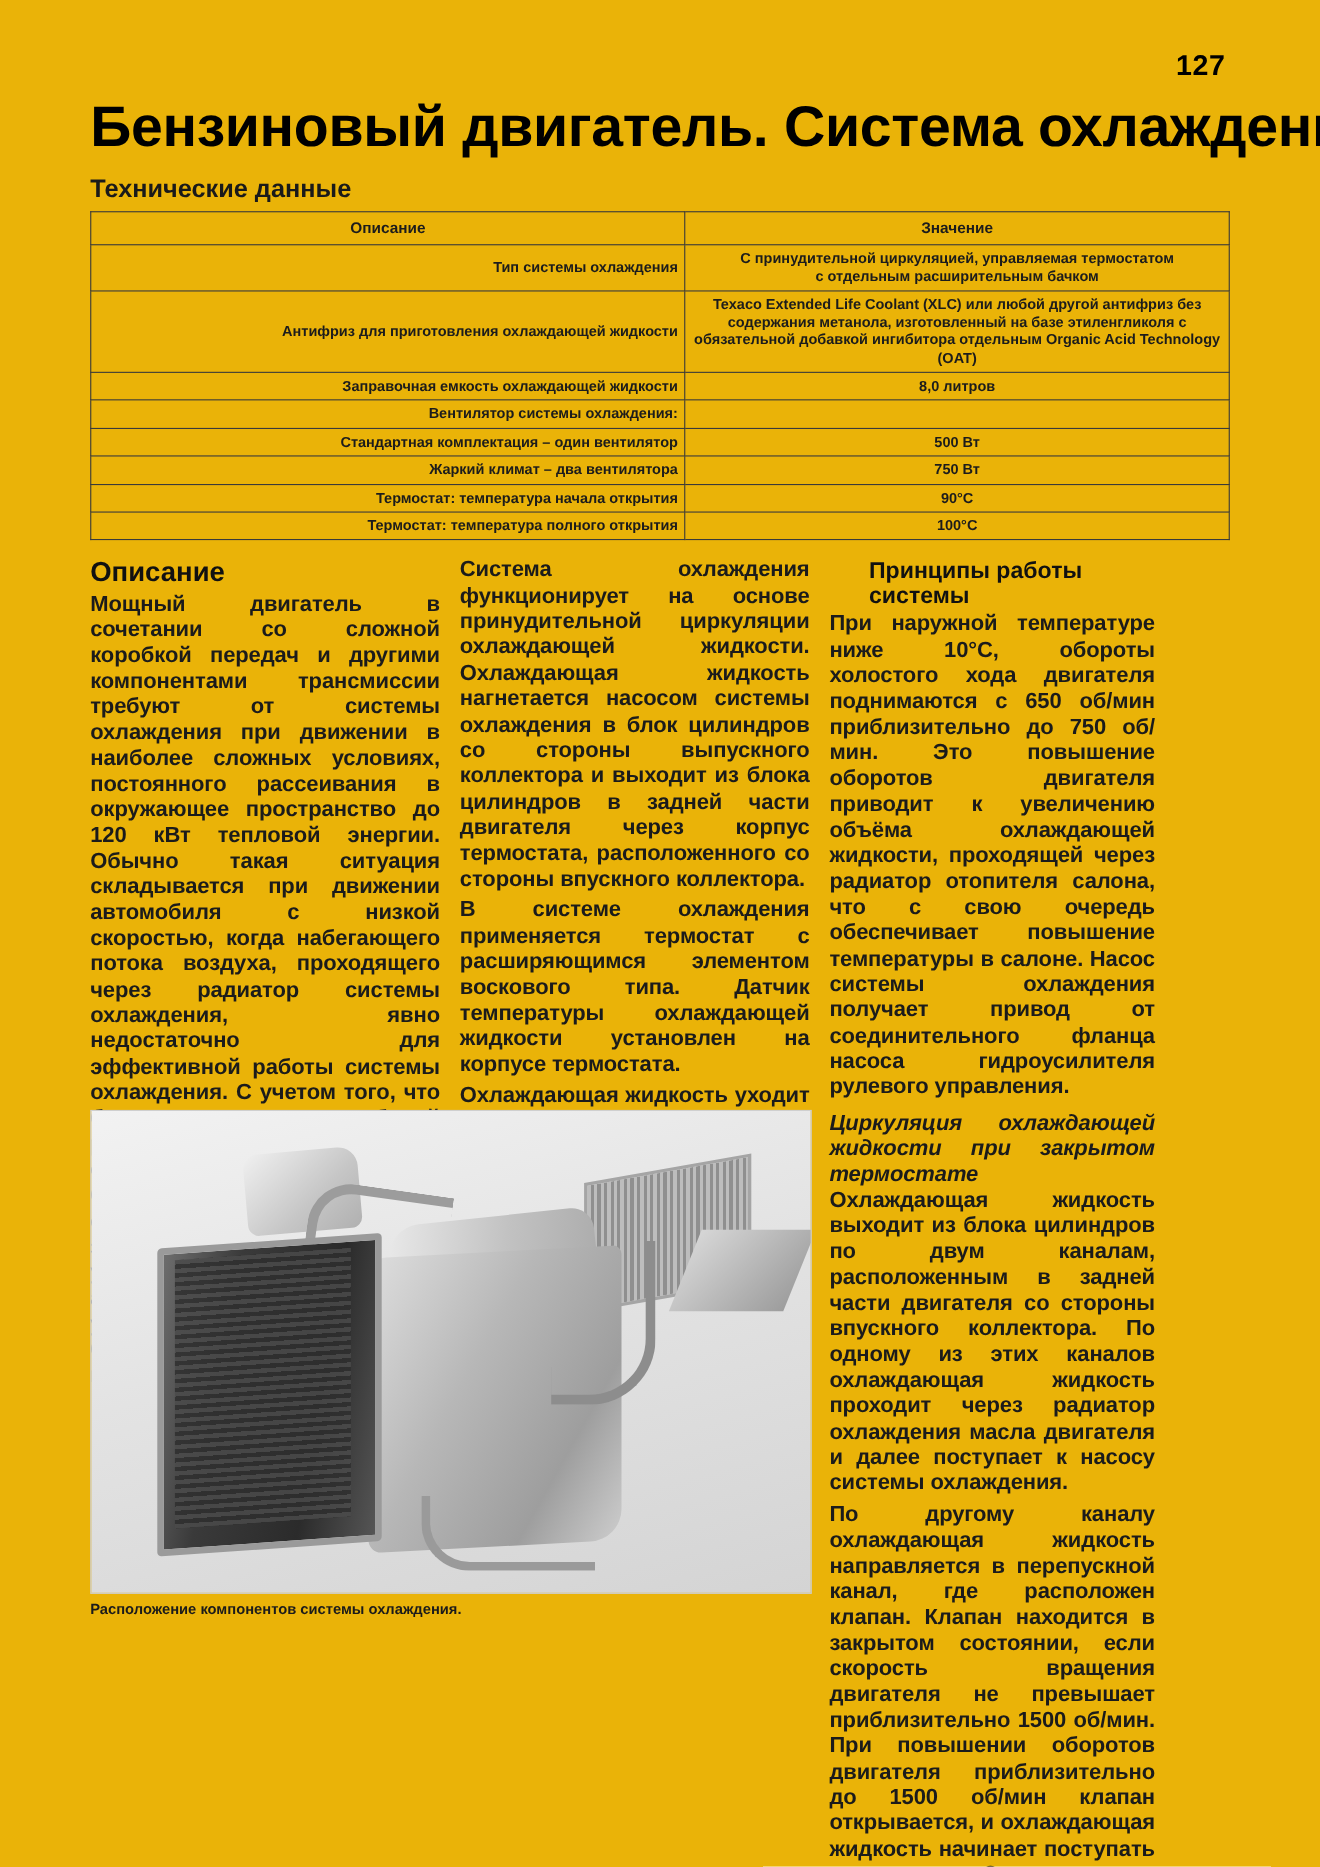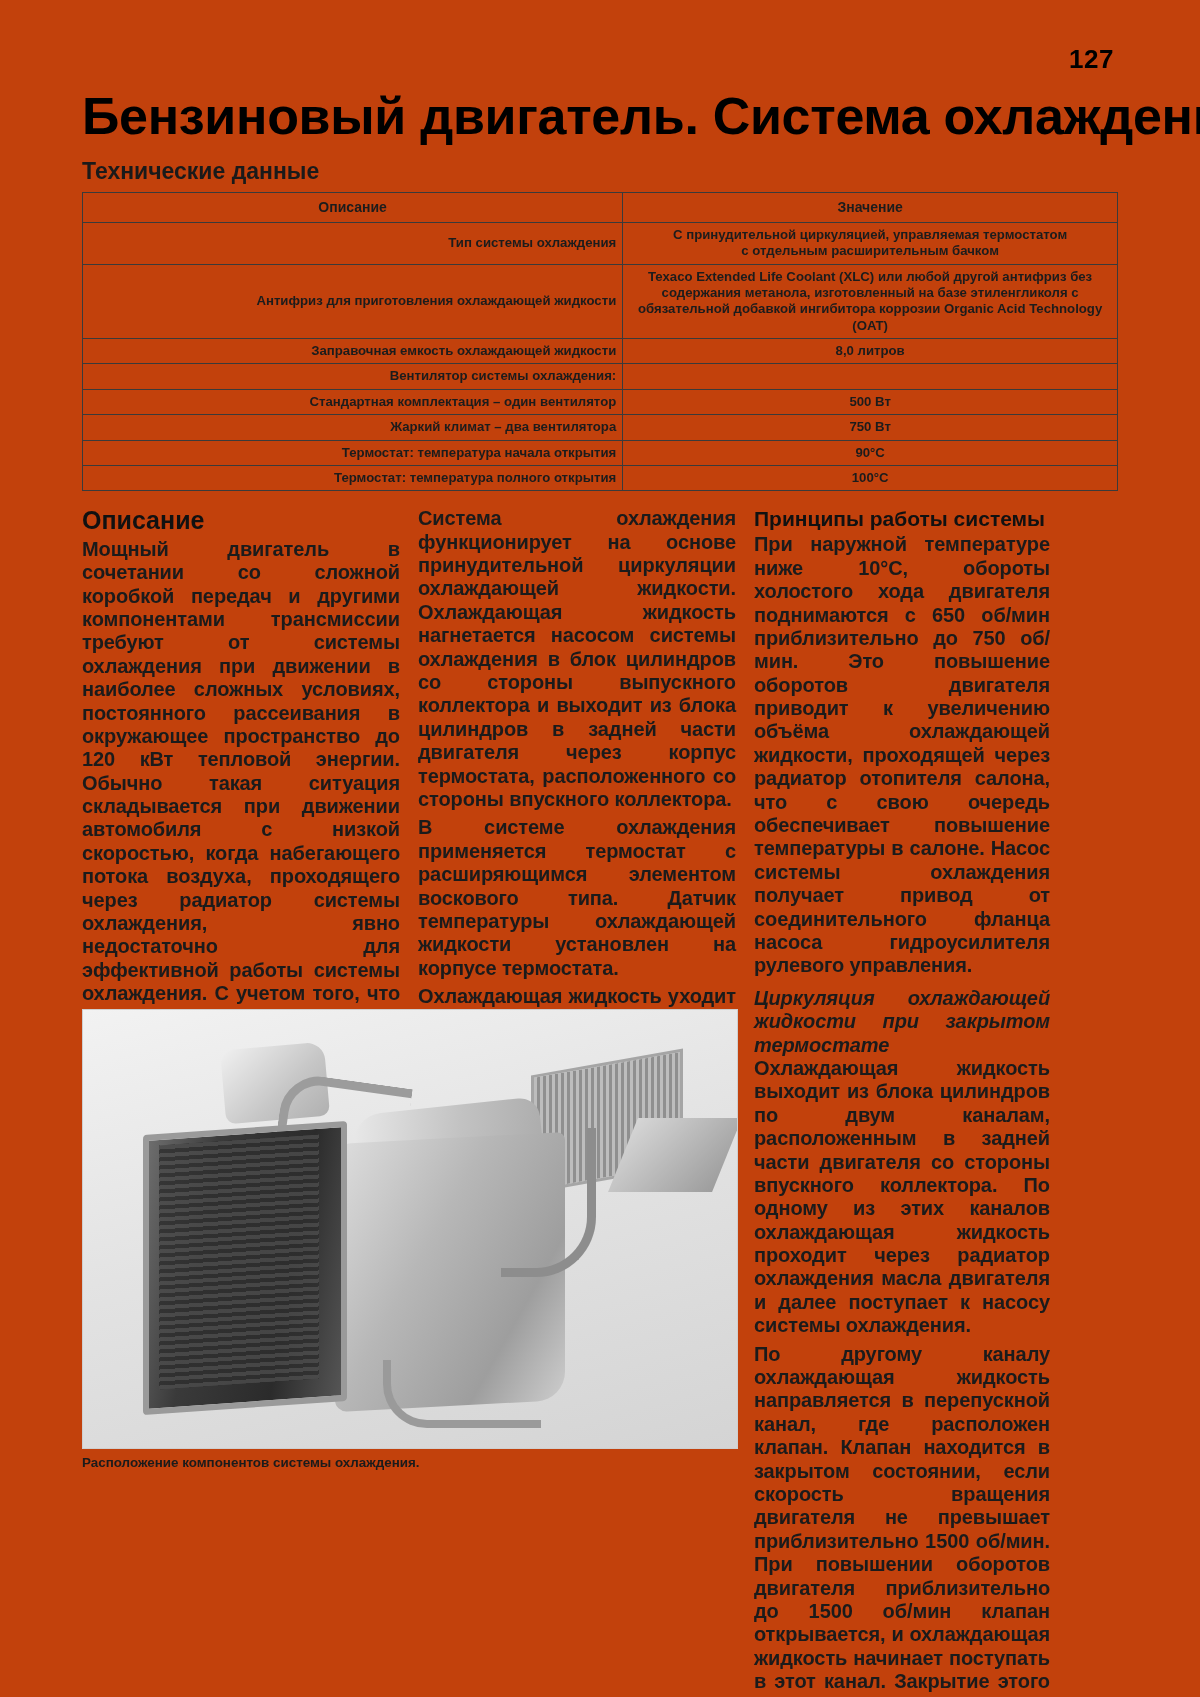--- a/index.html
+++ b/index.html
@@ -8,21 +8,21 @@
     background: #ffffff;
   }
   body {
     font-family: "Liberation Sans", sans-serif;
     color: #111111;
   }
   .page {
     position: relative;
     width: 1200px;
     height: 1697px;
-    background: #c2410c;
+    background: #eab308;
     overflow: hidden;
   }
   .content {
     position: absolute;
     left: 82px;
     top: 44px;
     width: 1036px;
   }
 
   
@@ -96,20 +96,21 @@
   .col.c3 { width: 296px; flex: 0 0 296px; }
   .col-heading {
     font-size: 25px;
     font-weight: bold;
     color: #111;
     margin: 0 0 3px 0;
     line-height: 1.1;
   }
   .col-heading.small {
     font-size: 21px;
+    margin-left: 36px;
   }
   .col p {
     margin: 0 0 5px 0;
     font-size: 20px;
     line-height: 1.17;
     text-align: justify;
     font-weight: bold;
     color: #1b1b1b;
     letter-spacing: -0.1px;
   }
@@ -261,21 +262,21 @@
           <th>Значение</th>
         </tr>
       </thead>
       <tbody>
         <tr>
           <td class="desc">Тип системы охлаждения</td>
           <td class="val"><span>С принудительной циркуляцией, управляемая термостатом</span><br><span>с отдельным расширительным бачком</span></td>
         </tr>
         <tr>
           <td class="desc">Антифриз для приготовления охлаждающей жидкости</td>
-          <td class="val">Texaco Extended Life Coolant (XLC) или любой другой антифриз без содержания метанола, изготовленный на базе этиленгликоля с обязательной добавкой ингибитора коррозии Organic Acid Technology (OAT)</td>
+          <td class="val">Texaco Extended Life Coolant (XLC) или любой другой антифриз без содержания метанола, изготовленный на базе этиленгликоля с обязательной добавкой ингибитора отдельным Organic Acid Technology (OAT)</td>
         </tr>
         <tr>
           <td class="desc">Заправочная емкость охлаждающей жидкости</td>
           <td class="val">8,0 литров</td>
         </tr>
         <tr>
           <td class="desc">Вентилятор системы охлаждения:</td>
           <td class="val"></td>
         </tr>
         <tr>

